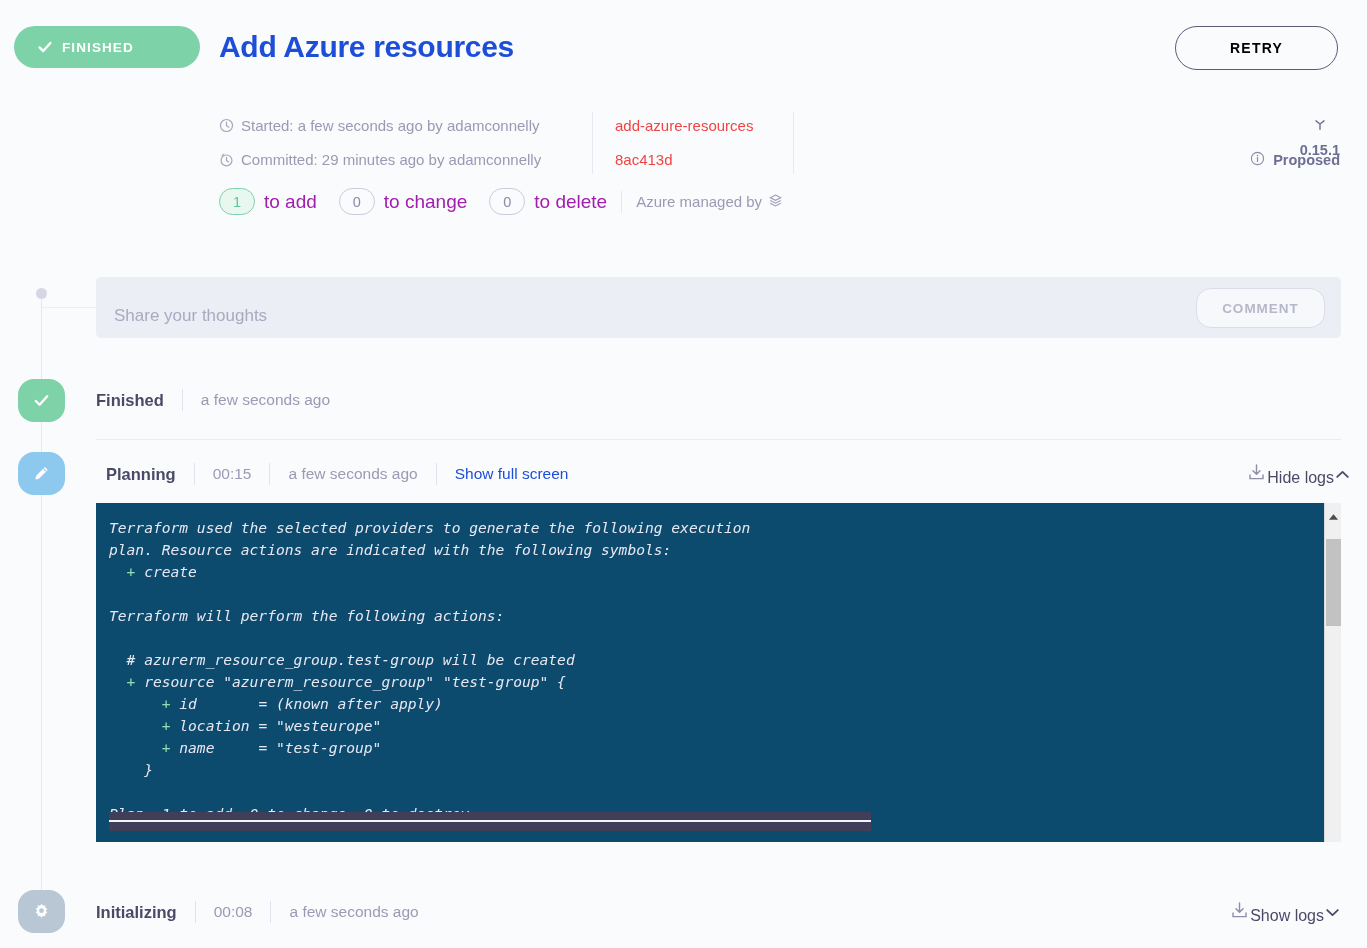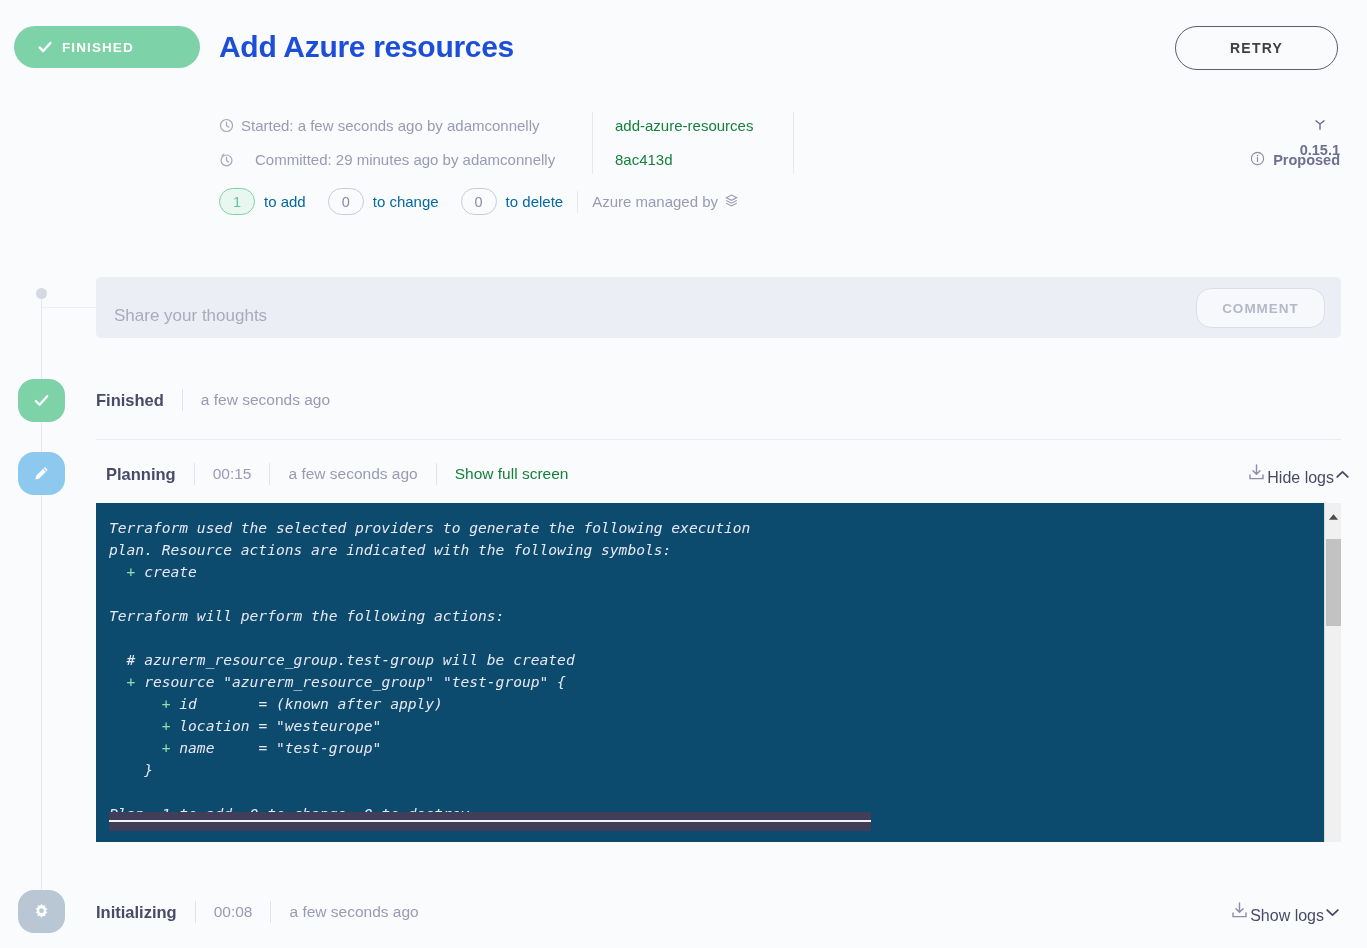--- a/index.html
+++ b/index.html
@@ -29,55 +29,55 @@
   }
   .page-title {
     position: absolute; left: 219px; top: 30px;
     font-size: 30px; font-weight: 700; color: #1d4ed8;
     letter-spacing: -0.3px;
   }
   .retry-btn {
     position: absolute; right: 29px; top: 26px;
     width: 163px; height: 44px; border-radius: 22px;
     border: 1.6px solid #5b5b78; background: transparent;
-    color: #404040; font-size: 14px; font-weight: 700; letter-spacing: 1.2px;
+    color: #000000; font-size: 14px; font-weight: 700; letter-spacing: 1.2px;
     font-family: "Liberation Sans", sans-serif; cursor: pointer;
     display: flex; align-items: center; justify-content: center;
   }
 
   
   .meta { position: absolute; left: 0; top: 108px; width: 1367px; }
   .meta-line { position: absolute; display: flex; align-items: center; }
   .meta-text {
     font-size: 15px; color: #9a9ab4; white-space: nowrap;
   }
   .meta-icon { margin-right: 7px; display: inline-flex; align-items: center; }
   .meta-col2 {
     position: absolute; left: 615px;
-    font-size: 15px; color: #15803d; white-space: nowrap;
+    font-size: 15px; color: #ef4444; white-space: nowrap;
   }
   .meta-divider {
     position: absolute; left: 592px; width: 1px; background: #e6e7f0;
   }
   .meta-divider2 {
     position: absolute; left: 793px; width: 1px; background: #e6e7f0;
   }
   .meta-right {
     position: absolute; right: 27px; display: flex; align-items: center;
     gap: 8px; font-size: 14.5px; font-weight: 700; color: #6e6e92;
     justify-content: flex-end;
   }
   .counts { position: absolute; left: 219px; top: 188px; display: flex; align-items: center; }
   .count-chip {
     width: 36px; height: 27px; border-radius: 14px;
     border: 1.4px solid #c9cadb; display: flex; align-items: center;
     justify-content: center; font-size: 14.5px; color: #8a8aa8;
   }
   .count-chip.add { border-color: #7ed2a7; background: #e8f8f0; color: #5fc496; }
-  .count-label { font-size: 15px; color: #0369a1; margin: 0 22px 0 9px; }
+  .count-label { font-size: 19px; color: #a21caf; margin: 0 22px 0 9px; }
   .count-label.last { margin-right: 14px; }
   .counts-divider { width: 1px; height: 22px; background: #e6e7f0; margin-right: 14px; }
   .state-managed {
     font-size: 15px; color: #9a9ab4; display: flex; align-items: center; gap: 6px;
   }
 
   
   .rail {
     position: absolute; left: 41px; top: 292px; width: 1px; height: 620px;
     background: #e6e7f0;
@@ -120,21 +120,21 @@
   .phase-row {
     position: absolute; left: 96px; width: 1245px; height: 42px;
     display: flex; align-items: center;
   }
   .phase-name {
     font-size: 16.5px; font-weight: 700; color: #4a4a68; white-space: nowrap;
   }
   .vsep { width: 1px; height: 22px; background: #e2e3ee; margin: 0 18px; }
   .phase-meta { font-size: 15.5px; color: #9a9ab4; white-space: nowrap; }
   .phase-link {
-    font-size: 15.5px; color: #15803d; white-space: nowrap; cursor: pointer;
+    font-size: 15.5px; color: #1d4ed8; white-space: nowrap; cursor: pointer;
   }
   .phase-right {
     position: absolute; right: 0; display: flex; align-items: flex-end; 
     cursor: pointer;
   }
   .logs-label { font-size: 16px; color: #4a4a68; }
   .hline {
     position: absolute; left: 96px; width: 1245px; height: 1px; background: #e9eaf2;
   }
 
@@ -192,21 +192,21 @@
     <div class="meta-line" style="left:219px; top:9px;">
       <span class="meta-icon">
         <svg width="15" height="15" viewBox="0 0 16 16">
           <circle cx="8" cy="8" r="6.4" fill="none" stroke="#a6a7bd" stroke-width="1.3"></circle>
           <path d="M8 4.4 V8.2 L10.6 9.8" fill="none" stroke="#a6a7bd" stroke-width="1.3" stroke-linecap="round"></path>
         </svg>
       </span>
       <span class="meta-text">Started: a few seconds ago by adamconnelly</span>
     </div>
 
-    <div class="meta-line" style="left:219px; top:43px;gap:14px;">
+    <div class="meta-line" style="left:219px; top:43px;">
       <span class="meta-icon">
         <svg width="15" height="15" viewBox="0 0 16 16">
           <circle cx="8" cy="9" r="5.8" fill="none" stroke="#a6a7bd" stroke-width="1.3"></circle>
           <path d="M8 5.6 V9.2 L10.3 10.6" fill="none" stroke="#a6a7bd" stroke-width="1.3" stroke-linecap="round"></path>
           <path d="M5.2 2.2 L3.2 4.2" fill="none" stroke="#a6a7bd" stroke-width="1.3" stroke-linecap="round"></path>
         </svg>
       </span>
       <span class="meta-text">Committed: 29 minutes ago by adamconnelly</span>
     </div>
 

